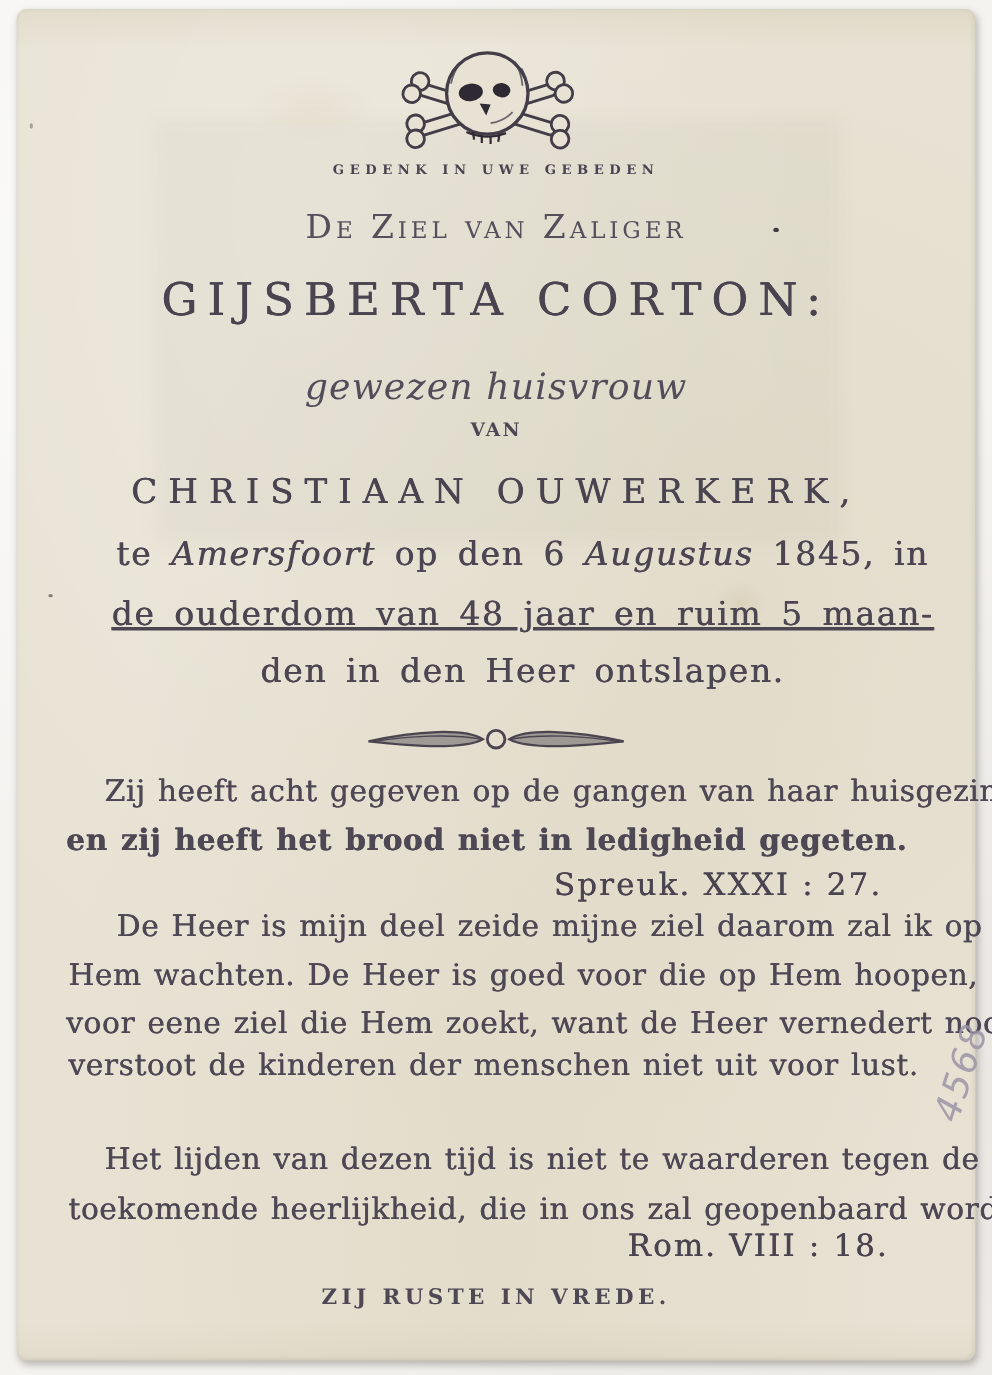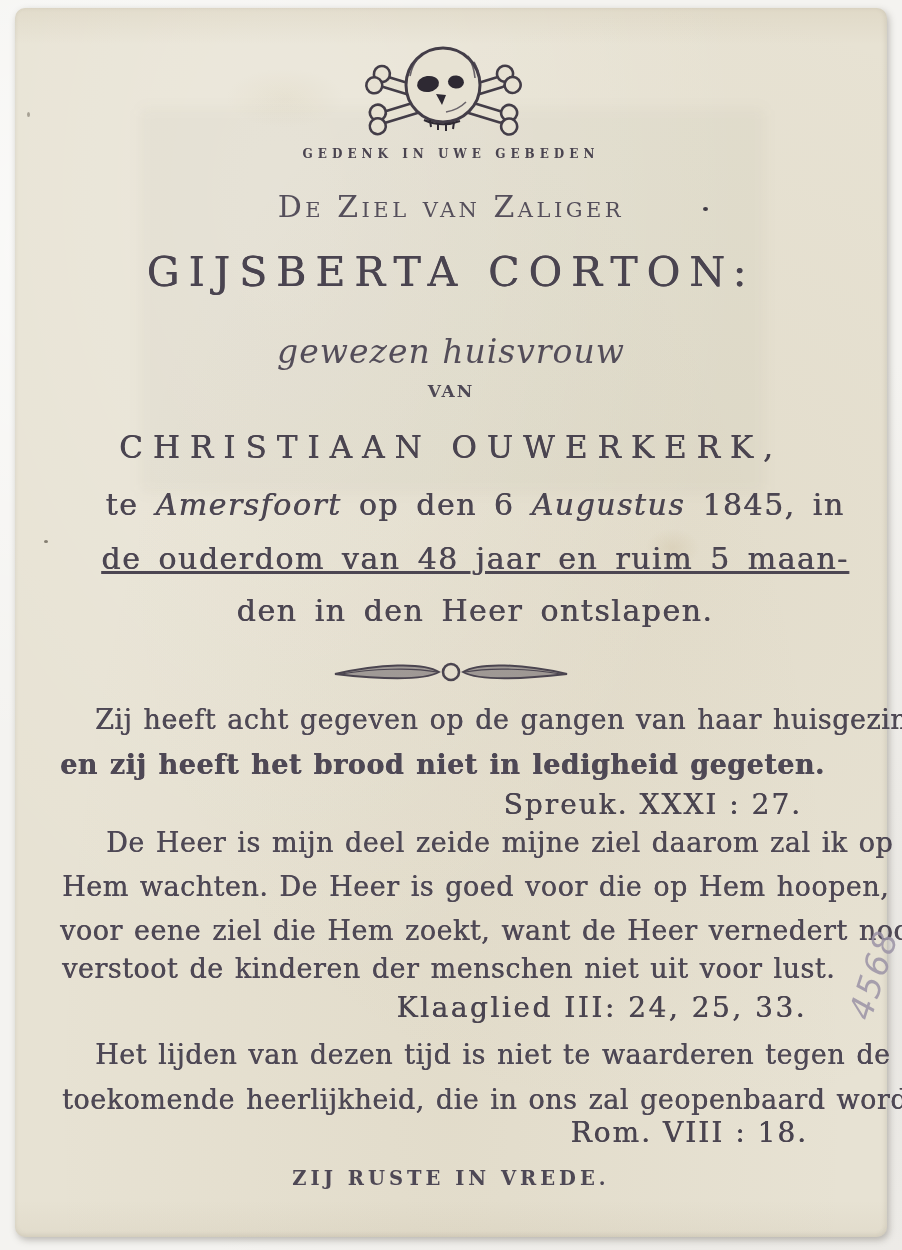--- a/index.html
+++ b/index.html
@@ -127,21 +127,20 @@
     </svg>
 
     <div class="quote-line" style="left:80px;top:697px;">Zij heeft acht gegeven op de gangen van haar huisgezin,</div>
     <div class="quote-line" style="left:45px;top:742px;font-weight:bold;">en zij heeft het brood niet in ledigheid gegeten.</div>
     <div class="citation" style="right:85px;top:780px;">Spreuk. XXXI : 27.</div>
 
     <div class="quote-line" style="left:80px;top:820px;margin-left:11px;">De Heer is mijn deel zeide mijne ziel daarom zal ik op</div>
     <div class="quote-line" style="left:47px;top:864px;">Hem wachten. De Heer is goed voor die op Hem hoopen,</div>
     <div class="quote-line" style="left:45px;top:908px;">voor eene ziel die Hem zoekt, want de Heer vernedert noch</div>
     <div class="quote-line" style="left:47px;top:946px;">verstoot de kinderen der menschen niet uit voor lust.</div>
-    <div class="citation" style="right:80px;top:983px;letter-spacing:2.5px;">Klaaglied III: 24, 25, 33.</div>
 
     <div class="quote-line" style="left:80px;top:1032px;">Het lijden van dezen tijd is niet te waarderen tegen de</div>
     <div class="quote-line" style="left:47px;top:1077px;">toekomende heerlijkheid, die in ons zal geopenbaard worden.</div>
     <div class="citation" style="right:79px;top:1108px;">Rom. VIII : 18.</div>
 
     <div class="line footer-line">ZIJ RUSTE IN VREDE.</div>
 
     <div class="handwriting">4568</div>
 
     <div class="speck sp1"></div>

